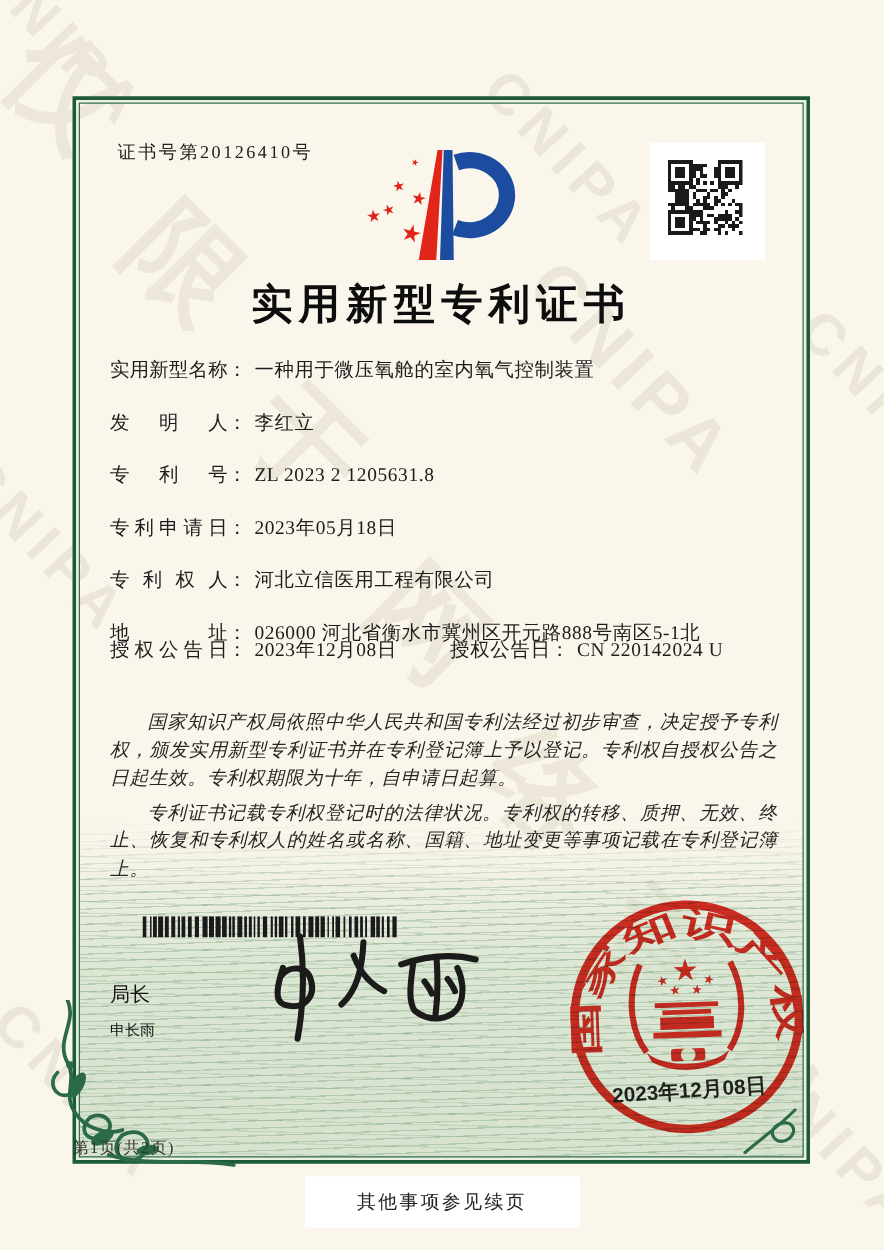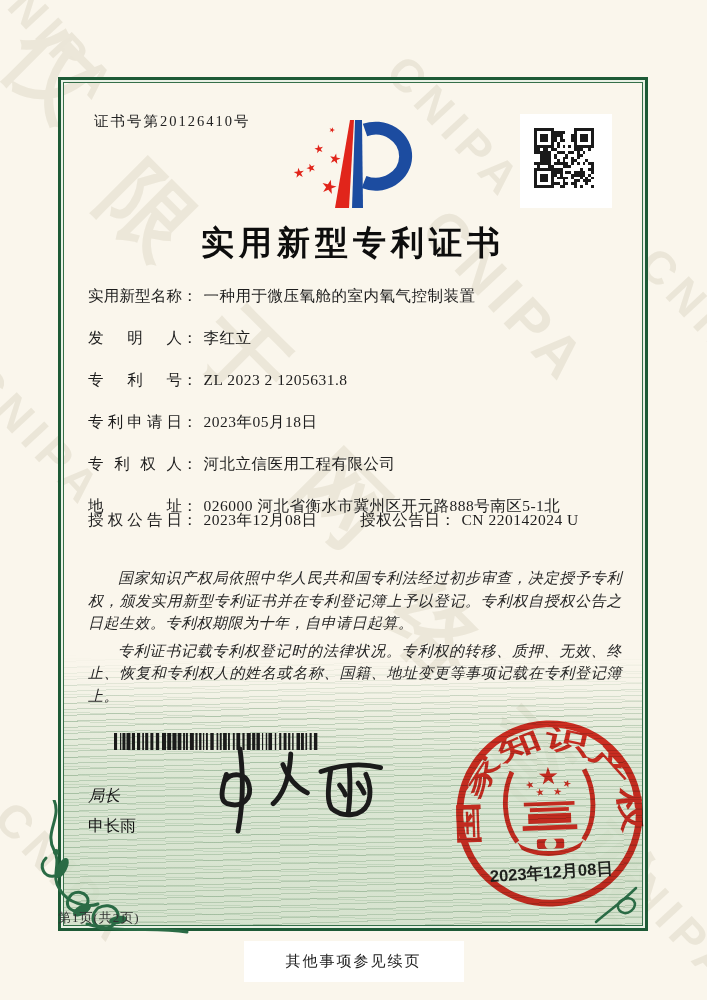--- a/index.html
+++ b/index.html
@@ -73,25 +73,25 @@
   .paras {
     position:absolute; left:88px; top:567px; width:534px; z-index:5;
     font-size:15px; line-height:22.5px; font-style:italic; color:#262626;
     text-align:justify;
   }
   .paras p { text-indent:2em; margin-bottom:5px; letter-spacing:.5px; }
   
   .barcode { position:absolute; left:114px; top:733px; z-index:5; }
   .signer-title {
     position:absolute; left:88px; top:786px; z-index:5;
-    font-family:"Liberation Sans","DejaVu Sans",sans-serif; font-size:16px; color:#141414;font-style:italic;
+    font-family:"Liberation Sans","DejaVu Sans",sans-serif; font-size:16px; color:#141414;
   }
   .signer-name {
     position:absolute; left:88px; top:816px; z-index:5;
-    font-family:"Liberation Sans","DejaVu Sans",sans-serif; font-size:16px; color:#141414;
+    font-family:"Liberation Sans","DejaVu Sans",sans-serif; font-size:12px; color:#141414;
   }
   .signature { position:absolute; left:198px; top:740px; z-index:5; }
   .seal {
     position:absolute; left:452px; top:716px; z-index:6;
     transform:rotate(-2deg); mix-blend-mode:multiply; opacity:.96;
   }
   .ornament { position:absolute; left:32px; top:800px; z-index:4; }
   .ornament-br { position:absolute; left:592px; top:882px; z-index:4; }
   .page-info {
     position:absolute; left:58px; top:909px; width:590px; z-index:5;

